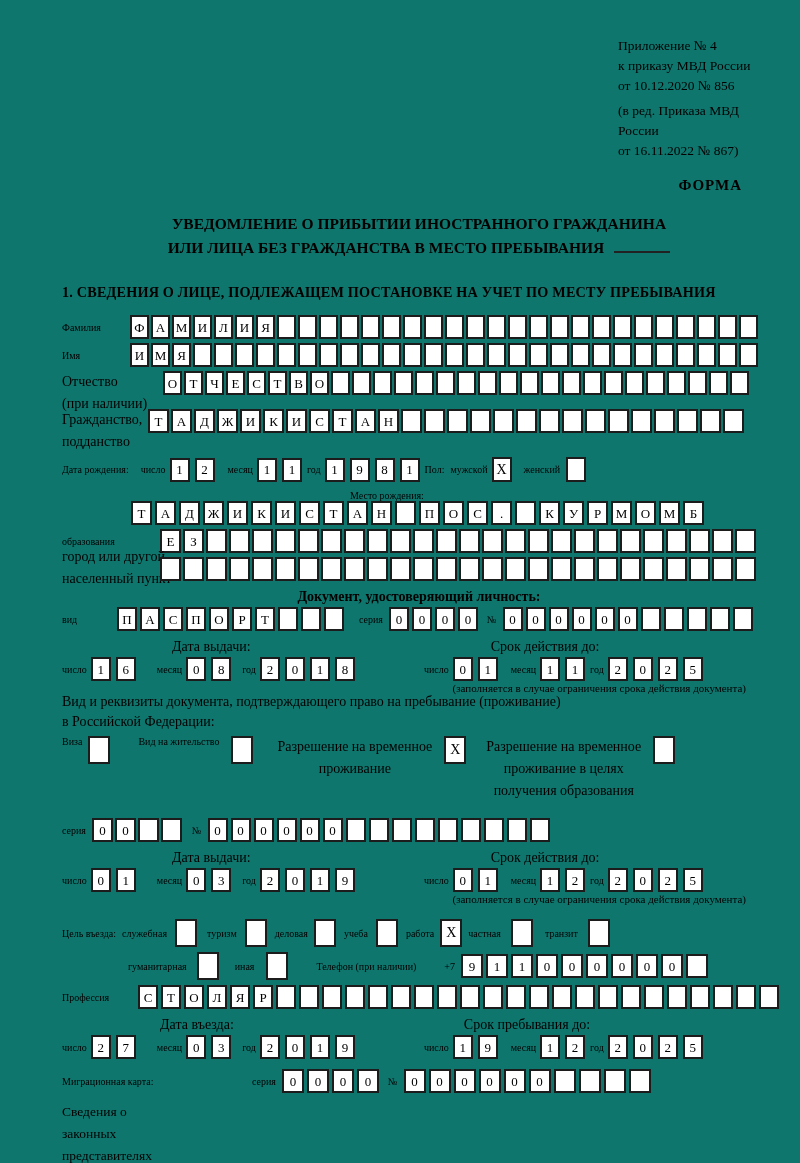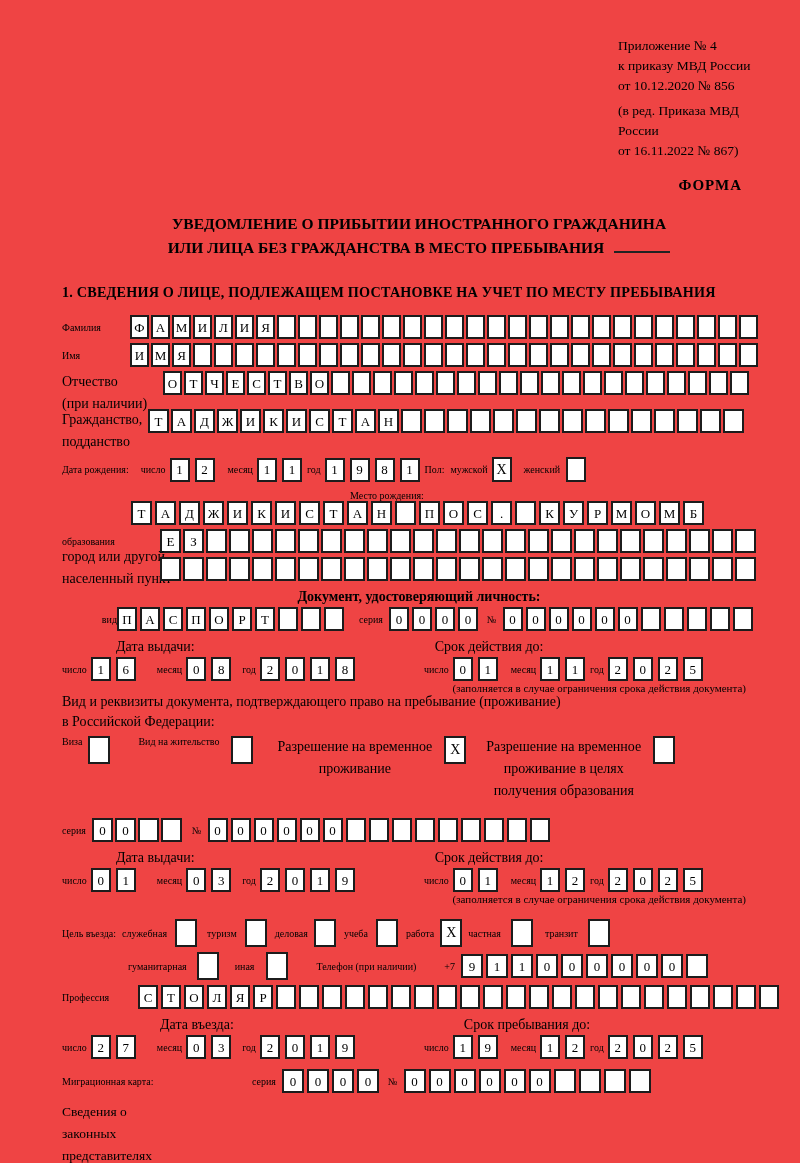--- a/index.html
+++ b/index.html
@@ -1,19 +1,19 @@
 <!DOCTYPE html>
 <html><head>
 <meta charset="utf-8">
 <style>
   html,body{margin:0;padding:0;background:#fff;}
   .page{
     width:800px;height:1163px;box-sizing:border-box;
     padding:36px 24px 0 62px;position:relative;overflow:hidden;
-    background:#ef4444;color:#000;
+    background:#0f766e;color:#000;
     font-family:"Liberation Serif","DejaVu Serif",serif;
   }
   .appendix{margin-left:556px;font-size:13.5px;line-height:20px;}
   .appendix .gap{margin-top:5px;}
   .forma{font-weight:bold;text-align:right;margin:16px 34px 0 0;font-size:15px;letter-spacing:1px;}
   .title{text-align:center;font-weight:bold;font-size:15.5px;line-height:24px;margin-top:18px;}
   .title-underline{display:inline-block;width:56px;border-bottom:2px solid #222;margin-left:10px;vertical-align:baseline;}
   .section-heading{font-weight:bold;font-size:14.2px;margin-top:24px;letter-spacing:.2px;}
 
   .row{display:flex;align-items:center;margin-top:4px;}
@@ -39,25 +39,25 @@
   .checkbox{
     flex:none;width:16px;height:21px;border:2px solid #1c1c1c;background:#fff;
     display:flex;align-items:center;justify-content:center;font-size:14px;
   }
   .cb-lg{width:18px;height:24px;}
 
   .center-head{text-align:center;font-weight:bold;font-size:14px;margin-top:8px;}
   .date-labels{display:flex;font-size:14px;margin-top:8px;}
   .note{font-size:11px;text-align:right;margin:1px 30px 0 0;}
   .plain{font-size:14px;}
-  .mt2{margin-top:2px;text-align:right;} .mt4{margin-top:4px;} .mt5{margin-top:5px;} .mt6{margin-top:6px;}
+  .mt2{margin-top:2px;} .mt4{margin-top:4px;} .mt5{margin-top:5px;} .mt6{margin-top:6px;}
   .mt8{margin-top:8px;flex-direction:column;} .mt10{margin-top:10px;} .mt12{} .mt14{margin-top:14px;}
   .mt16{margin-top:16px;} .mt24{margin-top:24px;}
   .ml6{margin-left:6px;} .ml8{margin-left:8px;} .ml10{margin-left:10px;} .ml12{margin-left:12px;}
-  .ml16{margin-left:16px;} .ml20{margin-left:20px;} .ml24{margin-left:24px;} .ml28{margin-left:28px;} .ml64{margin-left:64px;} .ml66{margin-left:66px;} .ml95{margin-left:54px;text-align:center;}
+  .ml16{margin-left:16px;} .ml20{margin-left:20px;} .ml24{margin-left:24px;} .ml28{margin-left:28px;} .ml64{margin-left:64px;} .ml66{margin-left:66px;} .ml95{margin-left:110px;text-align:center;}
   .ml98{margin-left:98px;} .ml230{margin-left:230px;} .ml240{margin-left:240px;}
   .mr4{margin-right:4px;} .mr6{margin-right:6px;}
   .center-block{flex:none;text-align:center;font-size:14px;line-height:22px;}
   .shift-up{margin-top:-11px;}
 </style>
 </head>
 <body>
 
 <div class="page">
 

